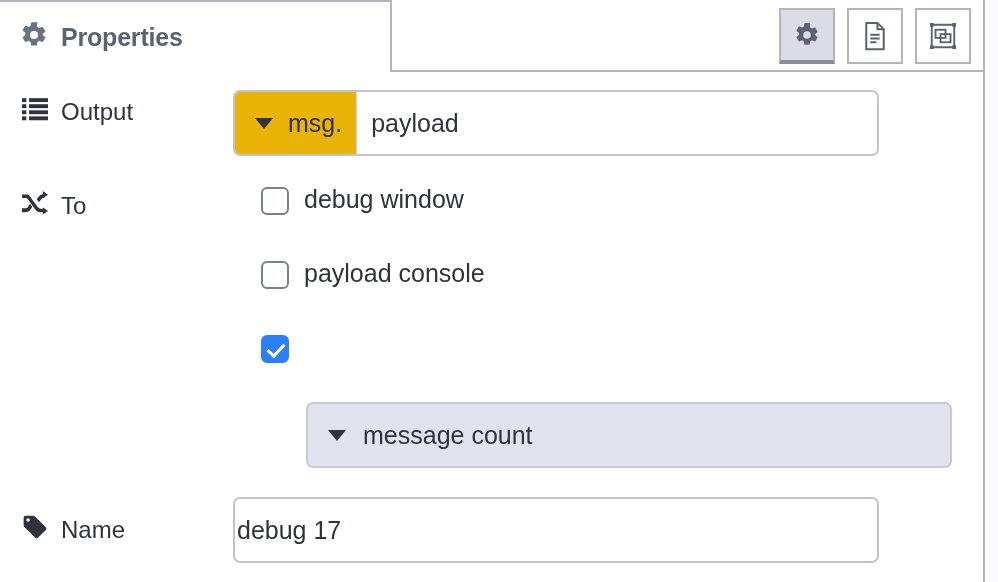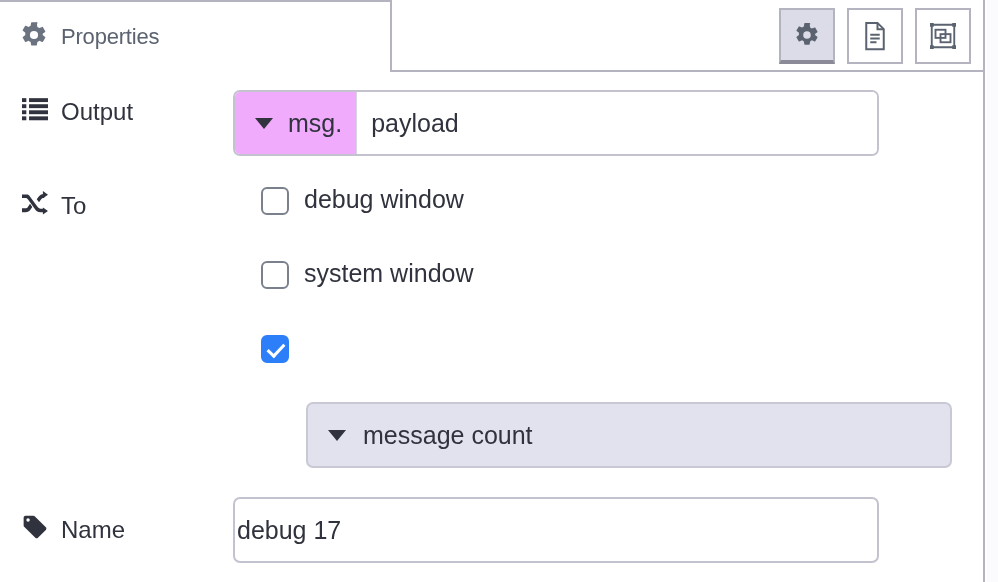--- a/index.html
+++ b/index.html
@@ -62,22 +62,22 @@
     height: 72px;
     box-sizing: border-box;
     border-right: 2px solid #b4b4c0;
     border-top: 2px solid #b4b4c0;
     background: #ffffff;
     display: flex;
     align-items: center;
     padding-left: 20px;
   }
   #tab-properties .tab-label {
-    font-size: 22px;
-    font-weight: normal;
+    font-size: 25px;
+    font-weight: bold;
     color: #5b6370;
     margin-left: 13px;
     letter-spacing: -0.2px;
   }
 
   
   #header-buttons {
     position: absolute;
     right: 14px;
     top: 8px;
@@ -149,21 +149,21 @@
     width: 646px;
     height: 66px;
     border: 2px solid #c3c3cf;
     border-radius: 7px;
     background: #ffffff;
     display: flex;
     align-items: stretch;
     overflow: hidden;
   }
   .typed-prefix {
-    background: #f0abfc;
+    background: #eab308;
     display: flex;
     align-items: center;
     gap: 15px;
     padding: 0 14px 0 20px;
     color: #30333d;
     font-size: 25px;
     cursor: pointer;
     border-right: 1px solid #d6d6e2;
   }
   .typed-value {
@@ -322,21 +322,21 @@
     </div>
     <div class="field-area">
 
       <div class="check-row" style="margin-top:3px;">
         <span class="cbox"></span>
         <span class="check-label">debug window</span>
       </div>
 
       <div class="check-row" style="margin-top:38px;">
         <span class="cbox"></span>
-        <span class="check-label">system window</span>
+        <span class="check-label">payload console</span>
       </div>
 
       <div class="check-row" style="margin-top:38px;">
         <span class="cbox checked"></span>
       </div>
 
       <div class="select-box" style="margin-top:31px;margin-left:45px;">
         <span class="caret"></span>
         <span>message count</span>
       </div>

